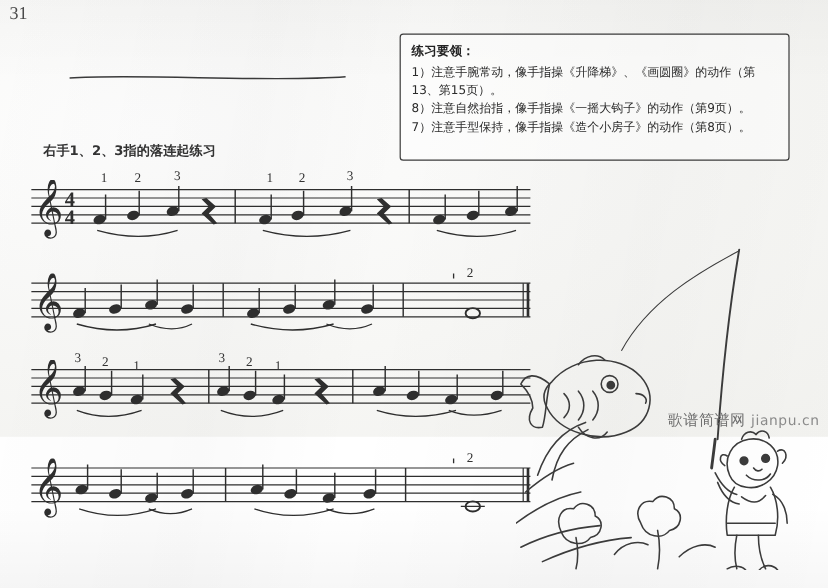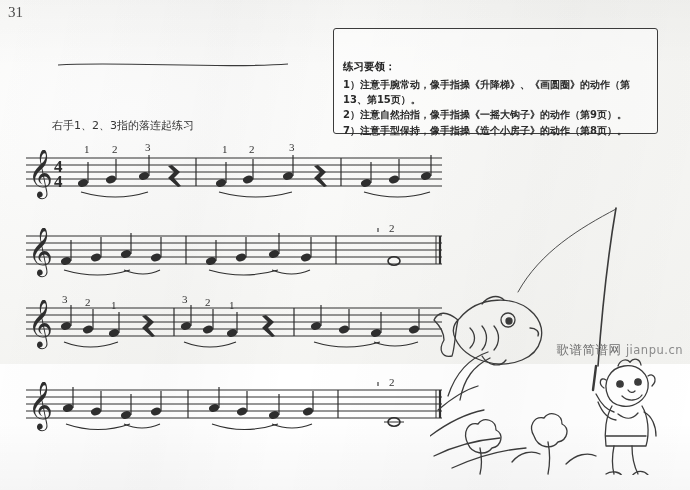--- a/index.html
+++ b/index.html
@@ -38,43 +38,43 @@
     position:absolute; left:58px; top:44px;
     font-size:15px; font-weight:bold; color:#2f2f2f;
     font-family:"DejaVu Sans", sans-serif;
     letter-spacing:0.5px;
     white-space:nowrap;
   }
   .title .num { font-family:"Liberation Serif", serif; }
   .title .sub { font-size:11.5px; }
 
   .subtitle {
-    position:absolute; left:52px; top:118px;
+    position:absolute; left:36px; top:118px;
     font-size:11px; color:#333;
-    font-weight:normal;
+    font-weight:bold;
     white-space:nowrap;
     text-align:right;
   }
 
   
   .tips {
     position:absolute; left:333px; top:28px;
     width:325px; height:106px;
     border:1.5px solid #3b3b3b;
     border-radius:3px;
     background:rgba(255,255,255,0.45);
     box-sizing:border-box;
     padding:7px 9px 0 9px;
   }
   .tips-title {
-    font-size:10.5px; font-weight:bold; color:#222; margin-bottom:4px;margin-top:24px;
+    font-size:10.5px; font-weight:bold; color:#222; margin-bottom:4px;
   }
   .tips-item {
     font-size:10px; line-height:14.5px; color:#2b2b2b;
-    margin-bottom:1px; text-indent:0;font-weight:bold;
+    margin-bottom:1px; text-indent:0;
   }
 
   .fingering {
     position:absolute; font-family:"Liberation Serif", serif;
     font-size:11px; color:#333;
   }
 
   
   .watermark {
     position:absolute; right:7px; bottom:5px;
@@ -100,21 +100,21 @@
 
   <svg style="position:absolute;left:56px;top:60px;" width="240" height="8">
     <path d="M2 5 C 60 1, 170 9, 232 4" stroke="#3a3a3a" stroke-width="1.2" fill="none"></path>
   </svg>
 
   <div class="subtitle">右手1、2、3指的落连起练习</div>
 
   <div class="tips">
     <div class="tips-title">练习要领：</div>
     <div class="tips-item">1）注意手腕常动，像手指操《升降梯》、《画圆圈》的动作（第13、第15页）。</div>
-    <div class="tips-item">2）注意自然抬指，像手指操《一摇大钩子》的动作（第9页）。</div>
+    <div class="tips-item">8）注意自然抬指，像手指操《一摇大钩子》的动作（第9页）。</div>
     <div class="tips-item">7）注意手型保持，像手指操《造个小房子》的动作（第8页）。</div>
   </div>
 
   <svg style="position:absolute;left:26px;top:150px;" width="420" height="60">
     <g stroke="#2e2e2e" stroke-width="1">
       <line x1="0" y1="8" x2="416" y2="8"></line>
       <line x1="0" y1="15" x2="416" y2="15"></line>
       <line x1="0" y1="22" x2="416" y2="22"></line>
       <line x1="0" y1="29" x2="416" y2="29"></line>
       <line x1="0" y1="36" x2="416" y2="36"></line>

